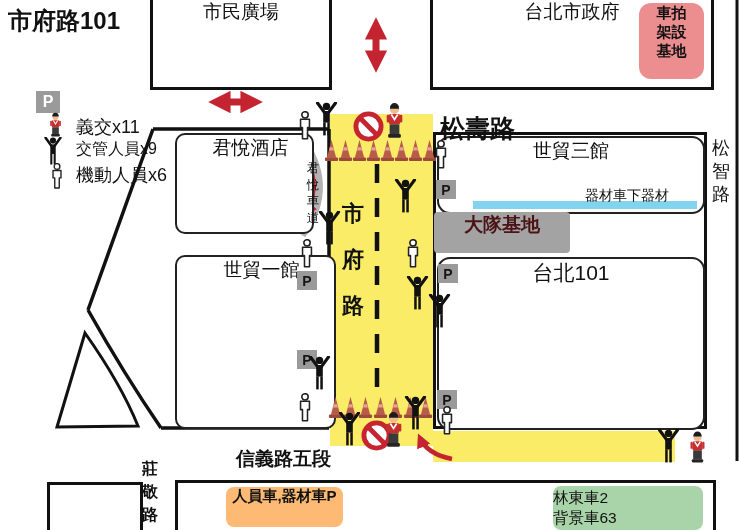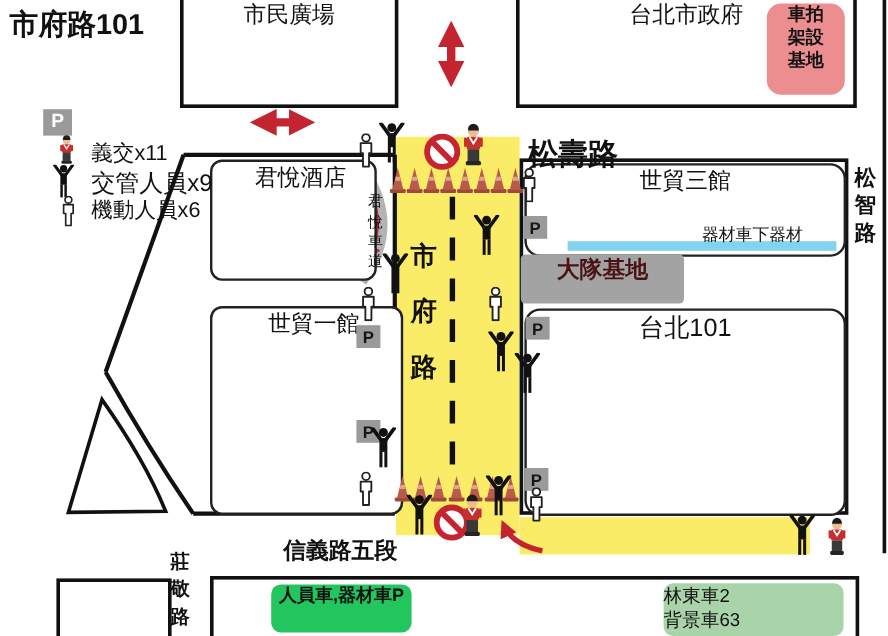--- a/index.html
+++ b/index.html
@@ -87,21 +87,21 @@
     </div>
 
   <svg class="icon z2" style="left:49px;top:112px;width:13px;height:26px">
       <use href="#i-yijiao"></use>
     </svg>
   <div class="abs z2 lbl" style="left:76px;top:115px;font-size:18px">義交x11</div>
 
   <svg class="icon z2" style="left:43px;top:137px;width:20px;height:28px">
       <use href="#i-pblack"></use>
     </svg>
-  <div class="abs z2 lbl" style="left:76px;top:139px;font-size:20px">交管人員x9</div>
+  <div class="abs z2 lbl" style="left:76px;top:139px;font-size:16px">交管人員x9</div>
 
   <svg class="icon z2" style="left:50px;top:163px;width:14px;height:26px">
       <use href="#i-pwhite"></use>
     </svg>
   <div class="abs z2 lbl" style="left:76px;top:163px;font-size:18px">機動人員x6</div>
 
   <div class="box bdr3 z1" style="left:150px;top:-4px;width:176px;height:88px">
     <span class="lbl" style="font-size:19px">市民廣場</span>
   </div>
 
@@ -128,30 +128,30 @@
   <div class="abs z3 lbl" style="left:585px;top:187px;font-size:14px">器材車下器材</div>
   <div class="box z2" style="left:434px;top:212px;width:136px;height:41px;background:#a3a3a3;border-radius:4px">
     <span class="lbl" style="font-size:19px;font-weight:bold;color:#4a1316">大隊基地</span>
   </div>
   <div class="box bdr2 z2" style="left:437px;top:257px;width:264px;height:169px;border-radius:13px">
     <span class="lbl" style="font-size:21px">台北101</span>
   </div>
 
   <div class="abs bdr3 z1" style="left:47px;top:482px;width:90px;height:52px;background:#fff"></div>
   <div class="abs bdr3 z1" style="left:175px;top:480px;width:535px;height:54px;background:#fff"></div>
-  <div class="box z2" style="left:226px;top:487px;width:117px;height:40px;background:#22c55e;border-radius:8px">
+  <div class="box z2" style="left:226px;top:487px;width:117px;height:40px;background:#fdba74;border-radius:8px">
     <span class="lbl" style="font-size:15px;font-weight:bold">人員車,器材車P</span>
   </div>
   <div class="box z2" style="left:553px;top:486px;width:150px;height:44px;background:#a9d4a9;border-radius:8px;flex-direction:column;line-height:1.3">
     <span class="lbl" style="font-size:15.5px">林東車2</span>
     <span class="lbl" style="font-size:15.5px">背景車63</span>
   </div>
 
   <div class="abs z2 lbl" style="left:440px;top:112px;font-size:25px;font-weight:600">松壽路</div>
-  <div class="abs z2 vtext" style="left:711px;top:137px;width:20px;font-size:18px;font-weight:700;line-height:23px">松智路</div>
+  <div class="abs z2 vtext" style="left:711px;top:137px;width:20px;font-size:18px;font-weight:400;line-height:23px">松智路</div>
   <div class="abs z2 vtext" style="left:341px;top:191px;width:24px;font-size:22px;font-weight:600;line-height:46px">市府路</div>
   <div class="abs z2 lbl" style="left:236px;top:446px;font-size:19px;font-weight:600">信義路五段</div>
   <div class="abs z2 vtext" style="left:141px;top:457px;width:18px;font-size:16px;font-weight:600;line-height:23px">莊敬路</div>
   <div class="abs z3 vtext" style="left:306px;top:160px;width:14px;font-size:12.5px;line-height:16.5px">君悅車道</div>
 
   <div class="psign z3" style="left:436px;top:180px;width:20px;height:19px">
       <span>P</span>
     </div>
   <div class="psign z3" style="left:297px;top:271px;width:20px;height:19px">
       <span>P</span>

